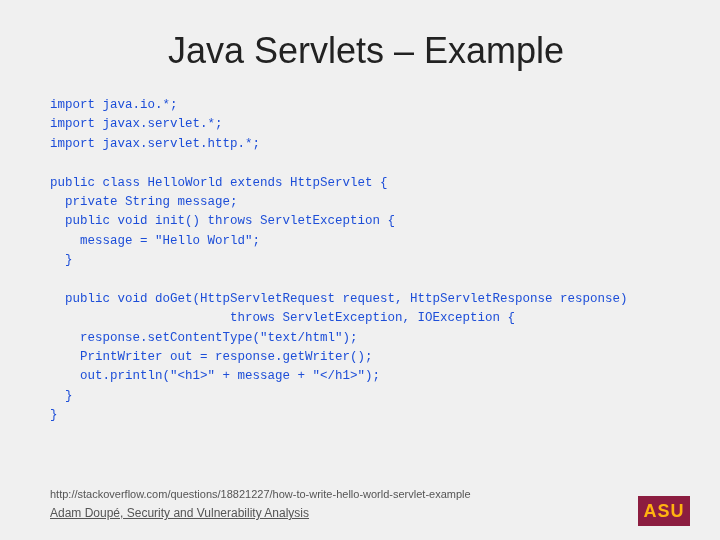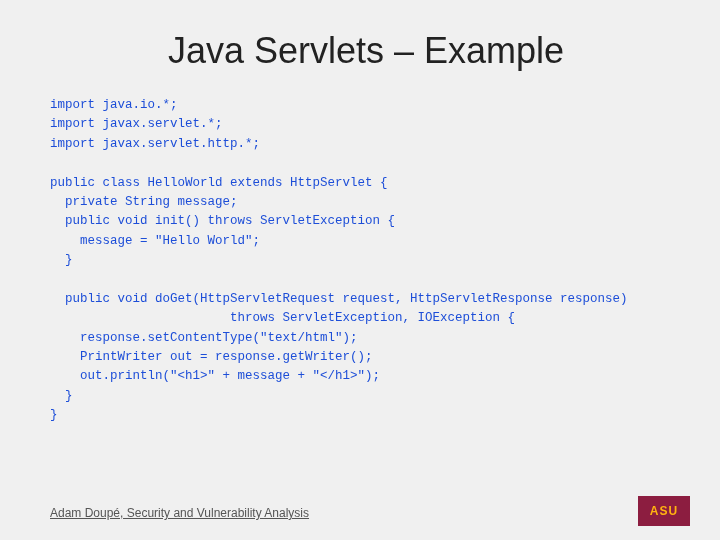--- a/index.html
+++ b/index.html
@@ -66,21 +66,21 @@
       position: absolute;
       bottom: 14px;
       right: 30px;
       width: 52px;
       height: 30px;
       background: #8C1D40;
       display: flex;
       align-items: center;
       justify-content: center;
       color: #FFB310;
-      font-size: 12px;
+      font-size: 18px;
       font-weight: bold;
       font-family: Arial, Helvetica, sans-serif;
       letter-spacing: 1px;
     }
   </style>
 </head>
 <body>
 
 <div class="slide">
   <h1 class="title">Java Servlets – Example</h1>
@@ -96,16 +96,17 @@
   }
 
   public void doGet(HttpServletRequest request, HttpServletResponse response)
                         throws ServletException, IOException {
     response.setContentType("text/html");
     PrintWriter out = response.getWriter();
     out.println("&lt;h1&gt;" + message + "&lt;/h1&gt;");
   }
 }</pre>
 
+  <div class="footer-url">http://stackoverflow.com/questions/18821227/how-to-write-hello-world-servlet-example</div>
   <div class="footer-name">Adam Doupé, Security and Vulnerability Analysis</div>
 
   <div class="asu-logo" style="background: rgb(140, 29, 64); color: rgb(255, 179, 16);">ASU</div>
 </div>
 
 </body></html>

